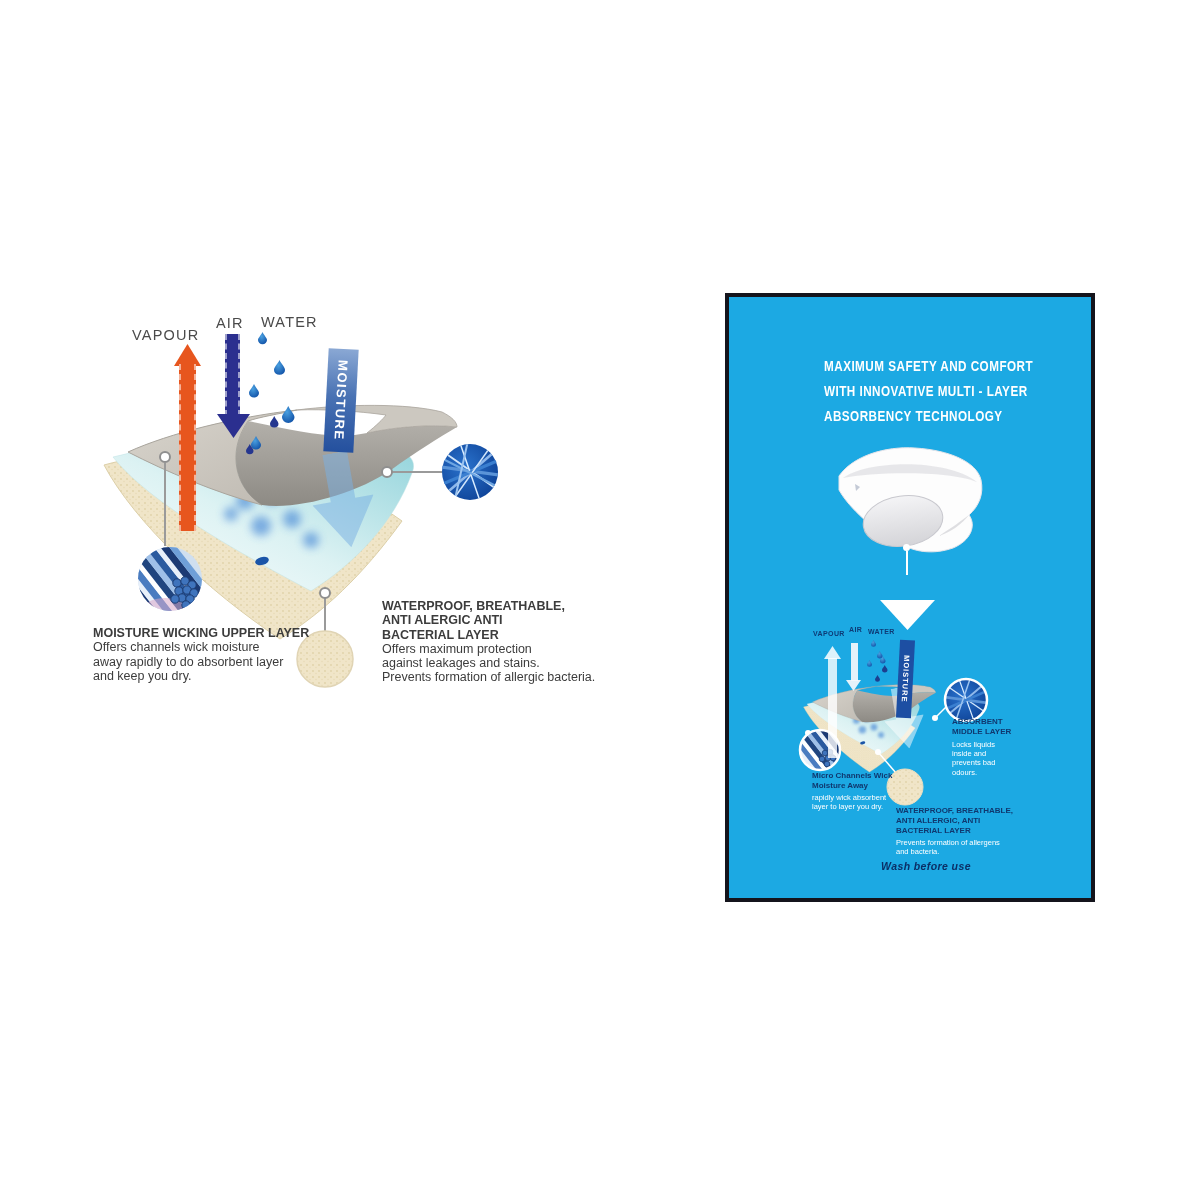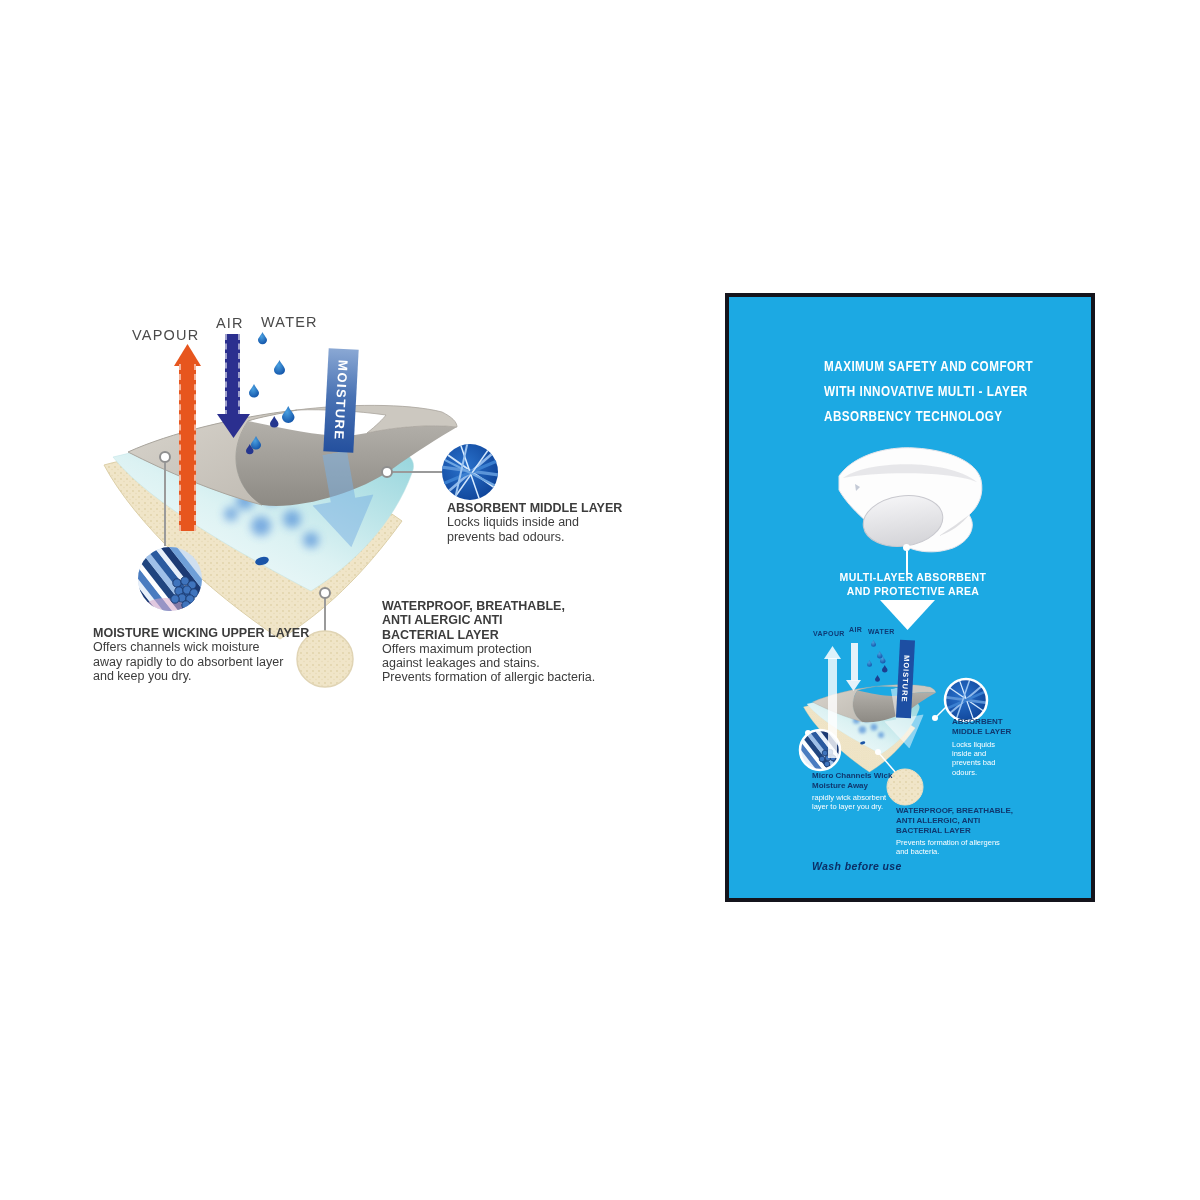--- a/index.html
+++ b/index.html
@@ -171,25 +171,20 @@
       <g fill="#25368f">
         <path transform="translate(30,91) scale(.85)" d="M5,0 C6.5,3.5 10,6.5 10,9 A5,4.5 0 1,1 0,9 C0,6.5 3.5,3.5 5,0 Z"></path>
         <path transform="translate(6,119) scale(.75)" d="M5,0 C6.5,3.5 10,6.5 10,9 A5,4.5 0 1,1 0,9 C0,6.5 3.5,3.5 5,0 Z"></path>
       </g>
     </svg>
 
     <div class="ld-label" style="left:132px;top:327px;">VAPOUR</div>
     <div class="ld-label" style="left:216px;top:315px;">AIR</div>
     <div class="ld-label" style="left:261px;top:314px;">WATER</div>
 
-    <div class="note" style="left:447px;top:501px;">
-      <div class="h">ABSORBENT MIDDLE LAYER</div>
-      <div>Locks liquids inside and</div>
-      <div>prevents  bad odours.</div>
-    </div>
     <div class="note" style="left:93px;top:626px;">
       <div class="h">MOISTURE WICKING UPPER LAYER</div>
       <div>Offers channels wick moisture</div>
       <div>away rapidly to do absorbent layer</div>
       <div>and keep you dry.</div>
     </div>
     <div class="note" style="left:382px;top:599px;">
       <div class="h">WATERPROOF, BREATHABLE,</div>
       <div class="h">ANTI ALERGIC ANTI</div>
       <div class="h">BACTERIAL LAYER</div>
@@ -217,24 +212,20 @@
       <path d="M 12,34 C 26,14 58,4 88,6 C 122,8 150,20 154,38 C 157,52 152,64 142,73 C 150,84 143,99 126,106 C 106,113 86,110 73,101 C 48,90 22,66 12,48 Z" fill="#fdfdfd" stroke="#e4e4ea" stroke-width="1"></path>
       <path d="M 16,36 C 40,18 120,16 150,40 C 120,28 46,30 16,36 Z" fill="#e4e4e8" opacity=".9"></path>
       <ellipse cx="76" cy="79" rx="40" ry="25" transform="rotate(-8 76 79)" fill="url(#hg)" stroke="#c8c8ce" stroke-width="1"></ellipse>
       <path d="M 142,73 C 135,82 124,90 112,94 C 124,86 133,80 142,73 Z" fill="#d8d8dc" opacity=".85"></path>
       <path d="M 28,42 l 5,3 -4,4 z" fill="#c4cad6"></path>
     </svg>
 
     <div class="abs" style="left:174px;top:247px;width:7px;height:7px;border-radius:50%;background:#fff;z-index:6;"></div>
     <div class="abs" style="left:177px;top:254px;width:2px;height:24px;background:#fff;z-index:6;"></div>
 
-    <div class="abs" style="left:64px;top:274px;width:240px;text-align:center;color:#fff;font-weight:bold;font-size:10.5px;line-height:13.5px;letter-spacing:.4px;z-index:6;">
-      <div>MULTI-LAYER ABSORBENT</div>
-      <div>AND PROTECTIVE AREA</div>
-    </div>
     <div class="abs head-down" style="left:151px;top:303px;width:55px;height:30px;background:#ffffff;z-index:5;"></div>
 
     <svg class="abs" style="left:71px;top:383px;z-index:1;" width="210" height="116" viewBox="0 0 560 310">
       <path d="M 9,72 C 95,48 215,62 307,128 C 268,182 228,220 185,246 C 113,198 40,130 9,72 Z" fill="url(#bp)" stroke="#dccfa8" stroke-width="1"></path>
       <path d="M 18,64 C 105,42 225,36 300,56 C 318,62 321,70 317,80 C 299,130 259,171 216,198 C 148,162 54,110 18,64 Z" fill="url(#tg)" stroke="#bfe2e4" stroke-width=".5"></path>
       <g fill="#3b7fd4" opacity=".6" filter="url(#f1)">
         <circle cx="150" cy="108" r="9"></circle>
           <circle cx="177" cy="104" r="8"></circle>
           <circle cx="166" cy="133" r="10"></circle>
         <circle cx="197" cy="126" r="9"></circle>
@@ -347,15 +338,15 @@
       <div class="nb">layer to layer you dry.</div>
     </div>
     <div class="mini-note" style="left:167px;top:509px;">
       <div class="nh">WATERPROOF, BREATHABLE,</div>
       <div class="nh">ANTI ALLERGIC, ANTI</div>
       <div class="nh">BACTERIAL LAYER</div>
       <div class="nb" style="margin-top:2px;">Prevents formation of allergens</div>
       <div class="nb">and bacteria.</div>
     </div>
 
-    <div class="abs" style="left:83px;top:563px;width:200px;text-align:left;font-size:10.5px;font-weight:bold;font-style:italic;color:#0b2f66;letter-spacing:.4px;z-index:6;">Wash before use</div>
+    <div class="abs" style="left:97px;top:563px;width:200px;text-align:center;font-size:10.5px;font-weight:bold;font-style:italic;color:#0b2f66;letter-spacing:.4px;z-index:6;">Wash before use</div>
   </div>
 </div>
 
 </body></html>

